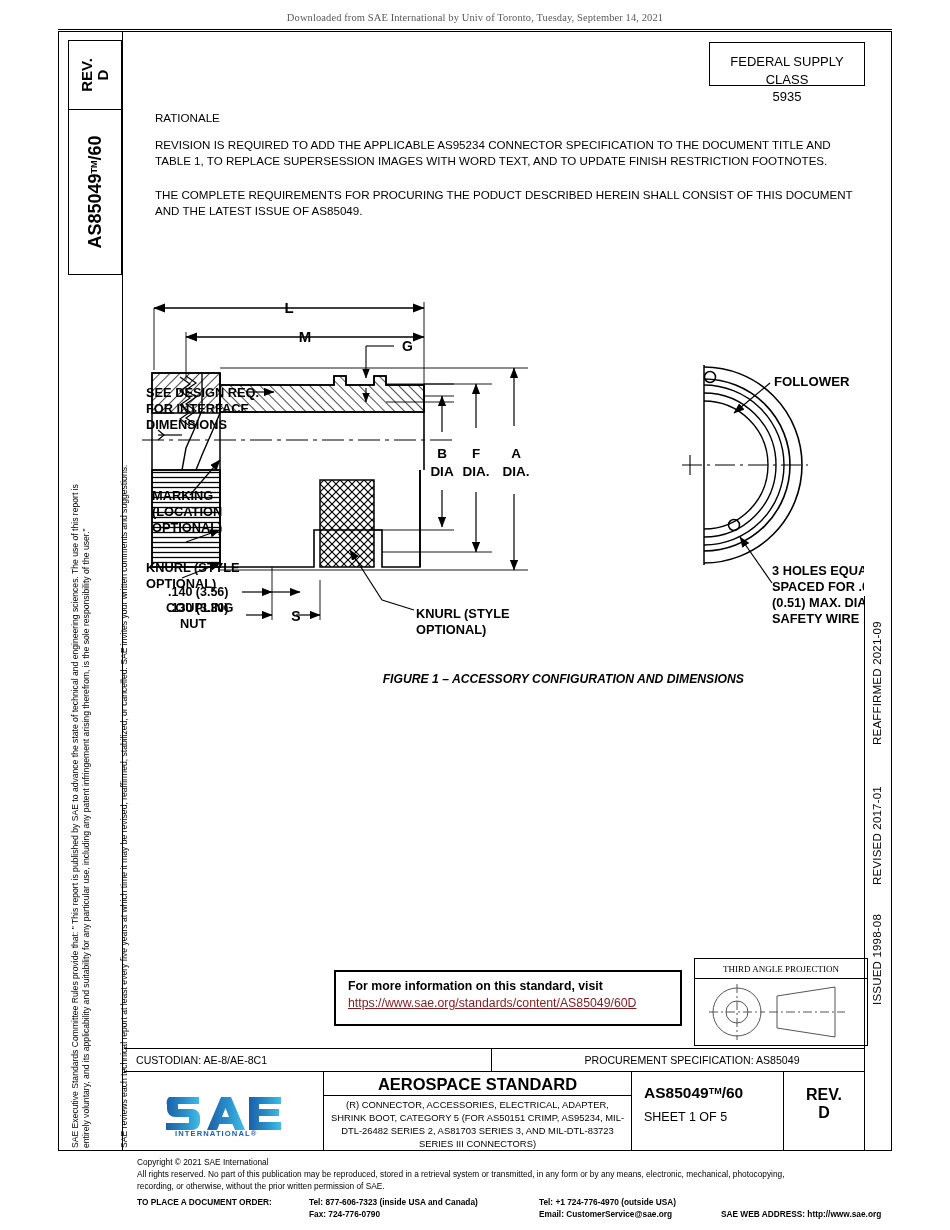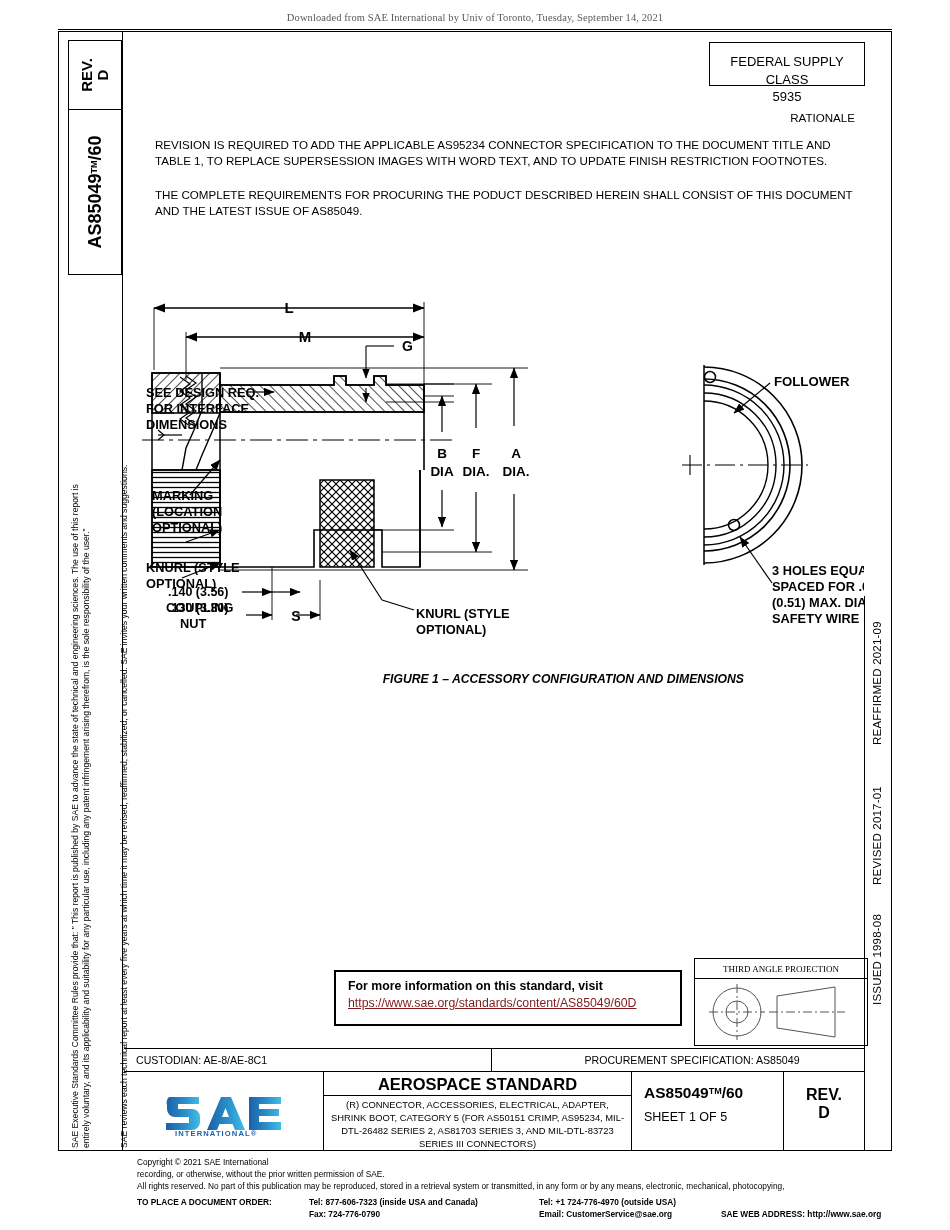--- a/index.html
+++ b/index.html
@@ -111,21 +111,21 @@
   }
 
   
   #doc-body {
     position: absolute;
     left: 155px; top: 110px;
     width: 700px;
     font-size: 11.6px;
     line-height: 1.33;
   }
-  .center-head { text-align: right; margin: 0 0 12px 0; }
+  .center-head { text-align: left; margin: 0 0 12px 0; }
   .para { margin: 0 0 10px 0; }
   #doc-body .gap { height: 9px; }
 
   
   #right-inner-rule {
     position: absolute;
     left: 864px; top: 596px;
     height: 555px;
     border-left: 1.6px solid #000;
   }
@@ -536,22 +536,22 @@
     <div id="sheet">SHEET 1 OF 5</div>
   </div>
   <div id="rev-cell">
     <span>REV.</span><br>
     <span>D</span>
   </div>
 </div>
 
 <div id="footer">
   <div>Copyright © 2021 SAE International</div>
+  <div>All rights reserved. No part of this publication may be reproduced, stored in a retrieval system or transmitted, in any form or by any means, electronic, mechanical, photocopying,</div>
   <div>recording, or otherwise, without the prior written permission of SAE.</div>
-  <div>All rights reserved. No part of this publication may be reproduced, stored in a retrieval system or transmitted, in any form or by any means, electronic, mechanical, photocopying,</div>
   <div id="order-row">
     <div id="order-label">TO PLACE A DOCUMENT ORDER:</div>
     <div id="order-tel1">Tel: 877-606-7323 (inside USA and Canada)</div>
     <div id="order-tel2">Tel: +1 724-776-4970 (outside USA)</div>
   </div>
   <div id="order-row2">
     <div id="order-spacer"></div>
     <div id="order-fax">Fax: 724-776-0790</div>
     <div id="order-email">Email: CustomerService@sae.org</div>
     <div id="order-web">SAE WEB ADDRESS: http://www.sae.org</div>

